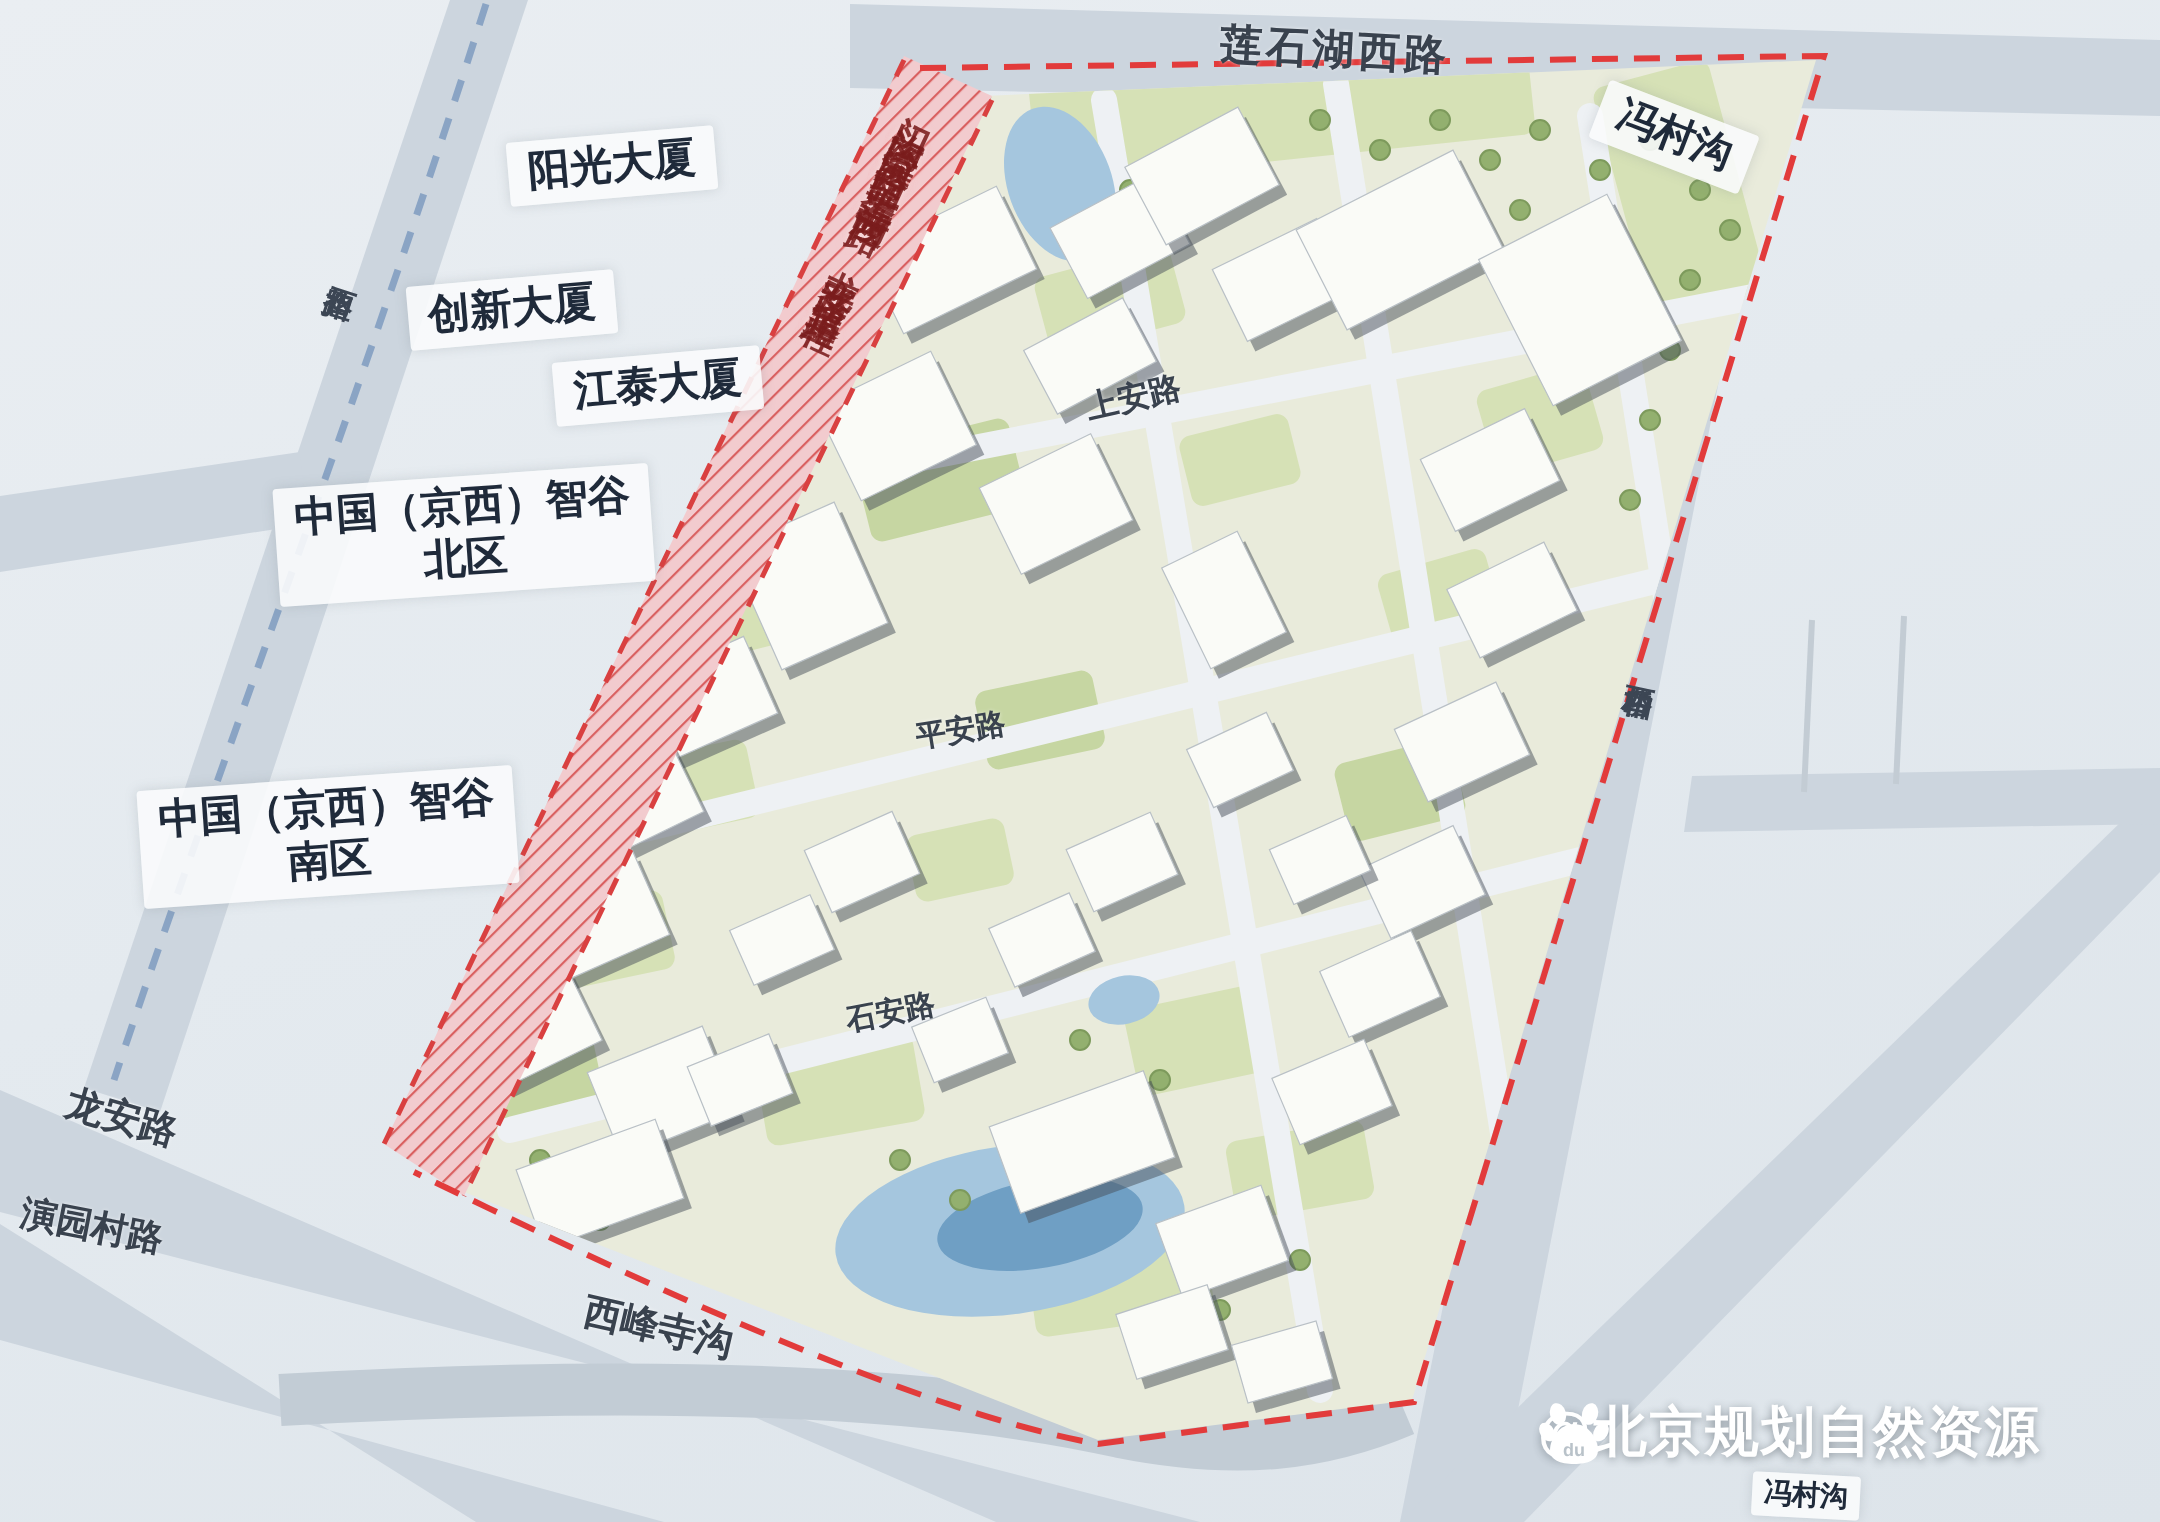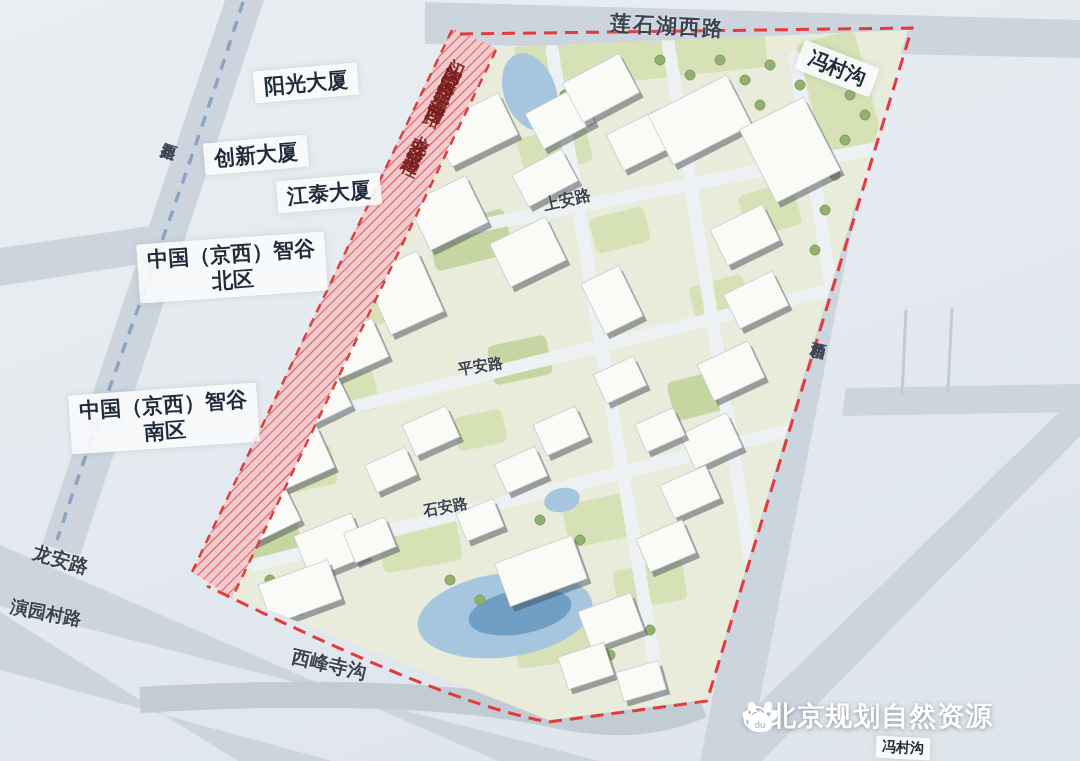--- a/index.html
+++ b/index.html
@@ -28,21 +28,21 @@
   .l-longan{left:32px;top:548px;font-size:19px;transform:rotate(16deg);}
   .l-yanyuancun{left:10px;top:602px;font-size:18px;transform:rotate(11deg);}
   .l-xifengsigou{left:291px;top:653px;font-size:19px;transform:rotate(13deg);}
   .l-shidan{left:150px;top:131px;height:96px;font-size:15px;color:#3c4654;transform:rotate(18deg);}
   .l-xibai{left:803px;top:331px;height:90px;font-size:15px;color:#3c4654;transform:rotate(12deg);}
   
   .l-project{left:333px;top:20px;height:560px;width:26px;font-size:18px;letter-spacing:4px;
              color:rgba(122,28,28,.88);font-weight:bold;transform:rotate(25deg);
              transform-origin:50% 50%;text-shadow:0 0 3px rgba(255,230,230,.5);}
   
-  .watermark{position:absolute;left:742px;top:698px;display:flex;align-items:center;gap:6px;}
+  .watermark{position:absolute;left:769px;top:698px;display:flex;align-items:center;gap:6px;}
   .watermark .txt{color:#ffffff;font-size:27px;font-weight:bold;letter-spacing:1px;
                   text-shadow:0 1px 4px rgba(40,50,60,.45);}
 </style>
 </head>
 <body>
 
 <div id="stage">
 
   <svg width="1080" height="761" viewBox="0 0 1080 761">
     <defs>

